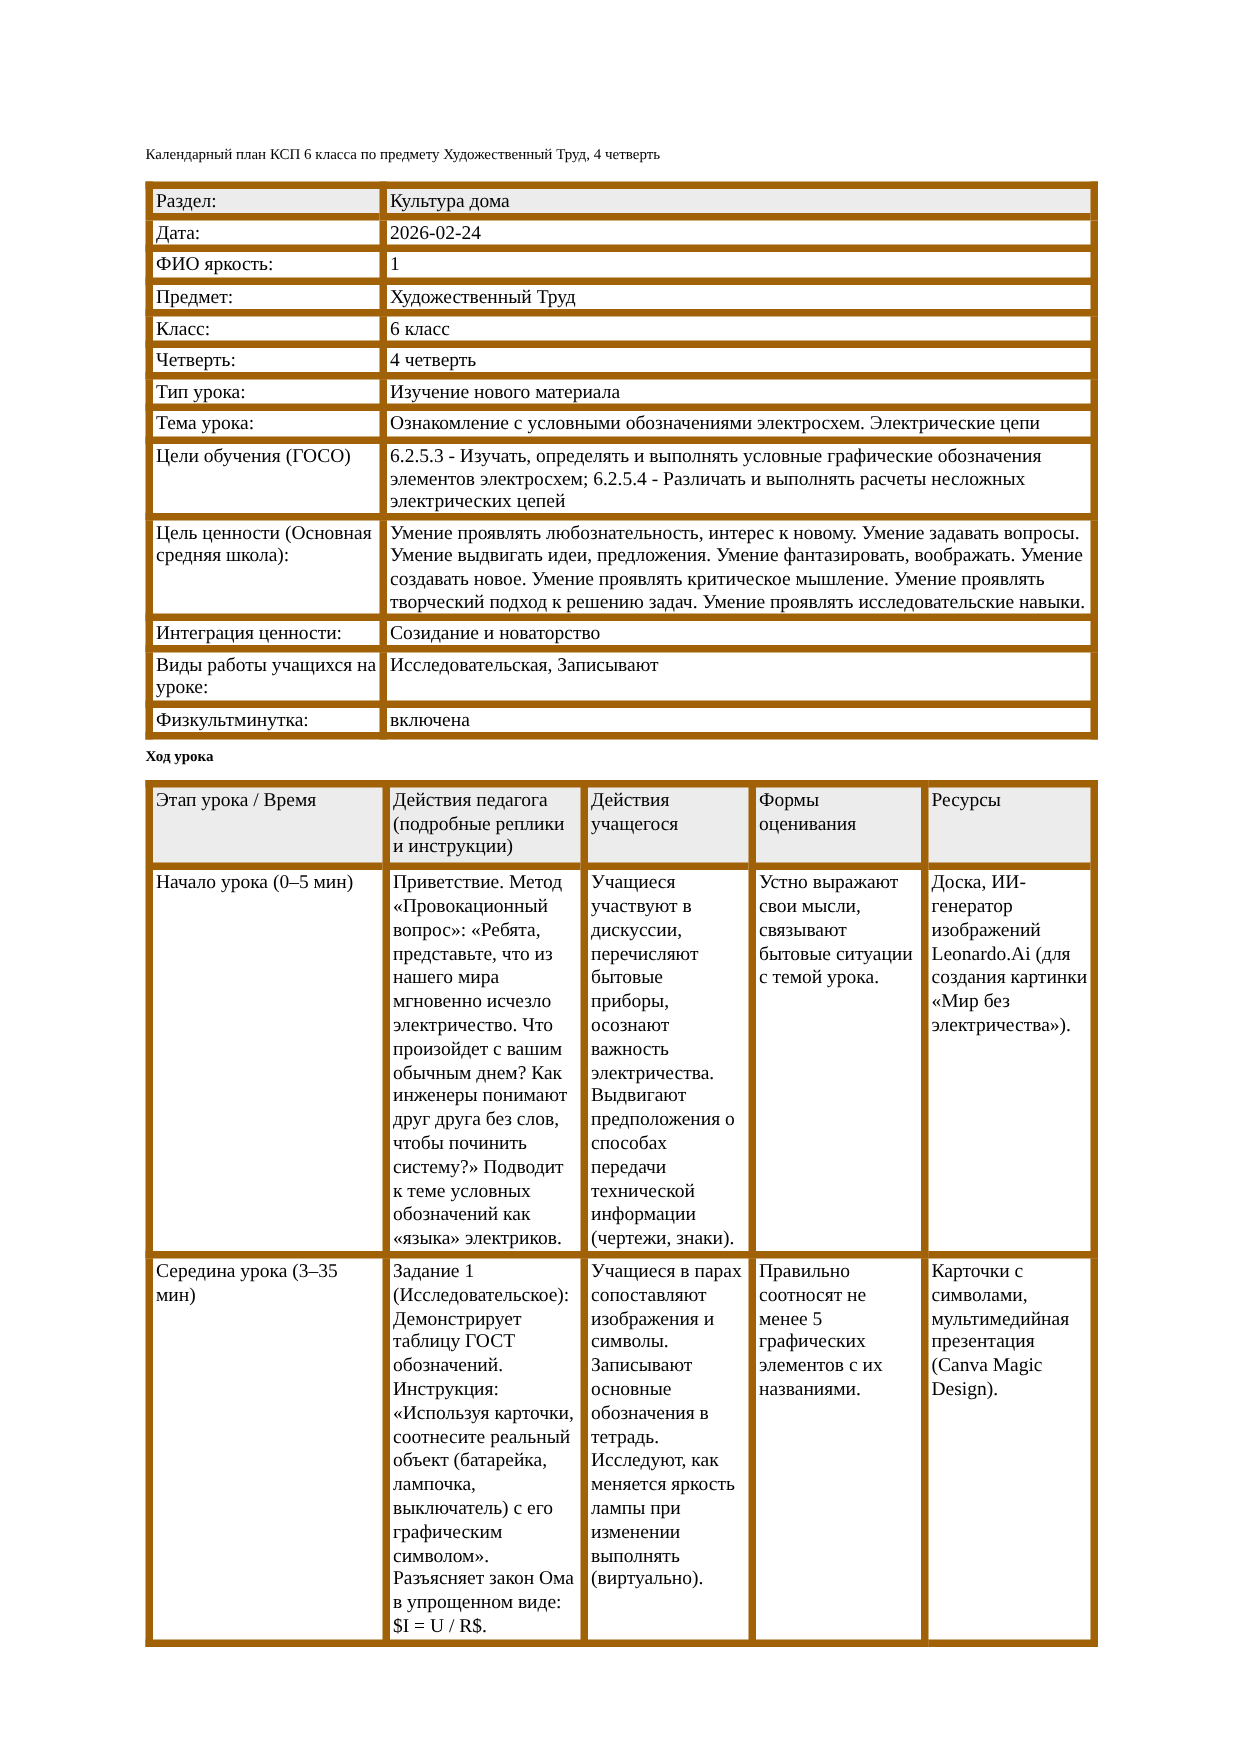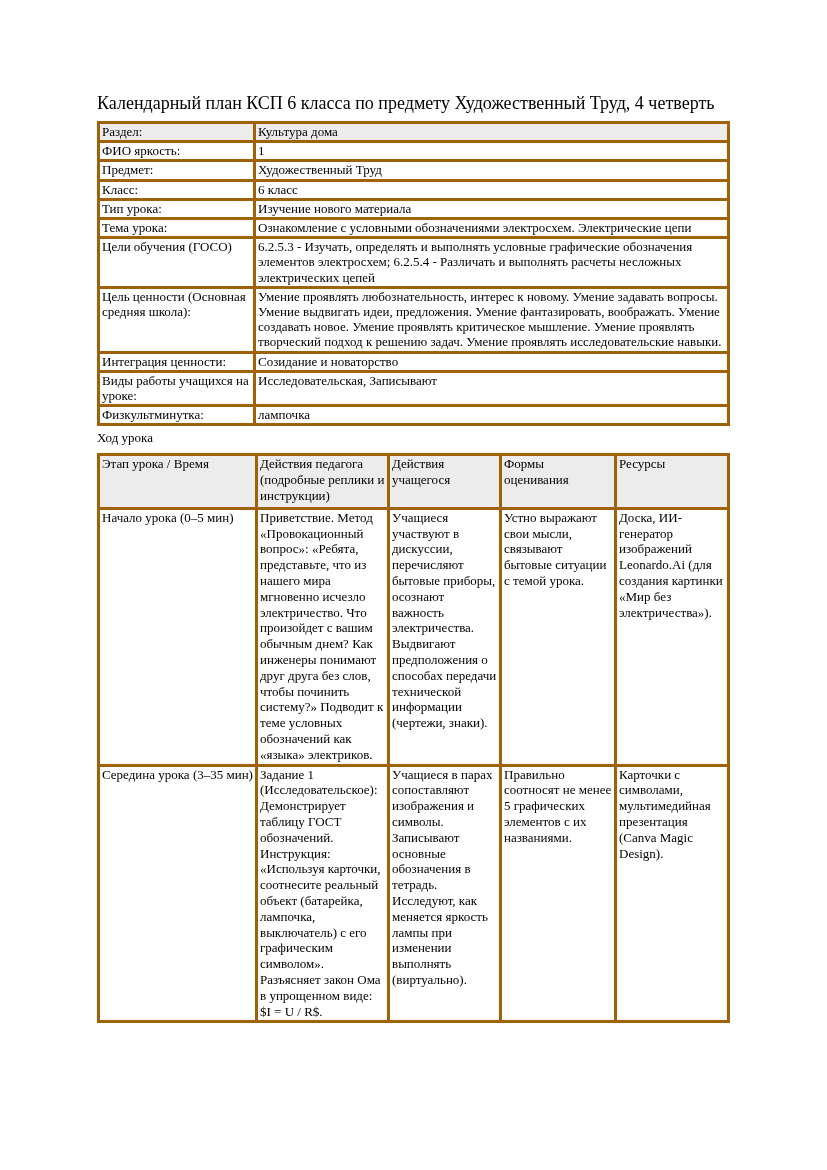--- a/index.html
+++ b/index.html
@@ -13,52 +13,52 @@
     overflow: hidden;
     font-family: "Liberation Serif", serif;
     font-size: 13px;
     color: #000000;
   }
   .page {
     padding: 95px 0 0 97px;
     width: 630px;
   }
   .doc-title {
-    font-size: 18px;
+    font-size: 10px;
     line-height: 17px;
     margin: 0 0 9px 0;
     font-weight: normal;
     white-space: nowrap;
   }
   table {
     border-collapse: collapse;
     table-layout: fixed;
     width: 630px;
   }
   td, th {
-    border: 3px solid #a16207;
+    border: 5px solid #a16207;
     vertical-align: top;
     text-align: left;
     font-weight: normal;
     padding: 0 2px 1px 2px;
     word-wrap: break-word;
   }
   .info-table td { line-height: 15.2px; }
   .lesson-table td, .lesson-table th { line-height: 15.8px; }
   tr.hdr td, .lesson-table thead th {
     background: #ececec;
   }
   tr.hdr td, .lesson-table thead th {
     border-bottom-width: 2px;
   }
   .section-heading {
-    font-size: 13px;
+    font-size: 10px;
     line-height: 16px;
     margin: 4px 0 7px 0;
-    font-weight: normal;
+    font-weight: bold;
   }
   .lesson-table thead th { padding-bottom: 3px; }
 </style>
 </head>
 <body>
 
 <div class="page">
 
   <p class="doc-title">Календарный план КСП 6 класса по предмету Художественный Труд, 4 четверть</p>
 
@@ -66,30 +66,38 @@
     <colgroup>
         <col style="width:156px">
         <col style="width:474px">
       </colgroup>
     <tbody>
       <tr class="hdr">
         <td>Раздел:</td>
         <td>Культура дома</td>
       </tr>
       <tr>
+        <td>Дата:</td>
+        <td>2026-02-24</td>
+      </tr>
+      <tr>
         <td>ФИО яркость:</td>
         <td>1</td>
       </tr>
       <tr>
         <td>Предмет:</td>
         <td>Художественный Труд</td>
       </tr>
       <tr>
         <td>Класс:</td>
         <td>6 класс</td>
+      </tr>
+      <tr>
+        <td>Четверть:</td>
+        <td>4 четверть</td>
       </tr>
       <tr>
         <td>Тип урока:</td>
         <td>Изучение нового материала</td>
       </tr>
       <tr>
         <td>Тема урока:</td>
         <td>Ознакомление с условными обозначениями электросхем. Электрические цепи</td>
       </tr>
       <tr>
@@ -103,21 +111,21 @@
       <tr>
         <td>Интеграция ценности:</td>
         <td>Созидание и новаторство</td>
       </tr>
       <tr>
         <td>Виды работы учащихся на уроке:</td>
         <td>Исследовательская, Записывают</td>
       </tr>
       <tr>
         <td>Физкультминутка:</td>
-        <td>лампочка</td>
+        <td>включена</td>
       </tr>
     </tbody>
   </table>
 
   <p class="section-heading">Ход урока</p>
 
   <table class="lesson-table">
     <colgroup>
       <col style="width:158px">
         <col style="width:132px">

